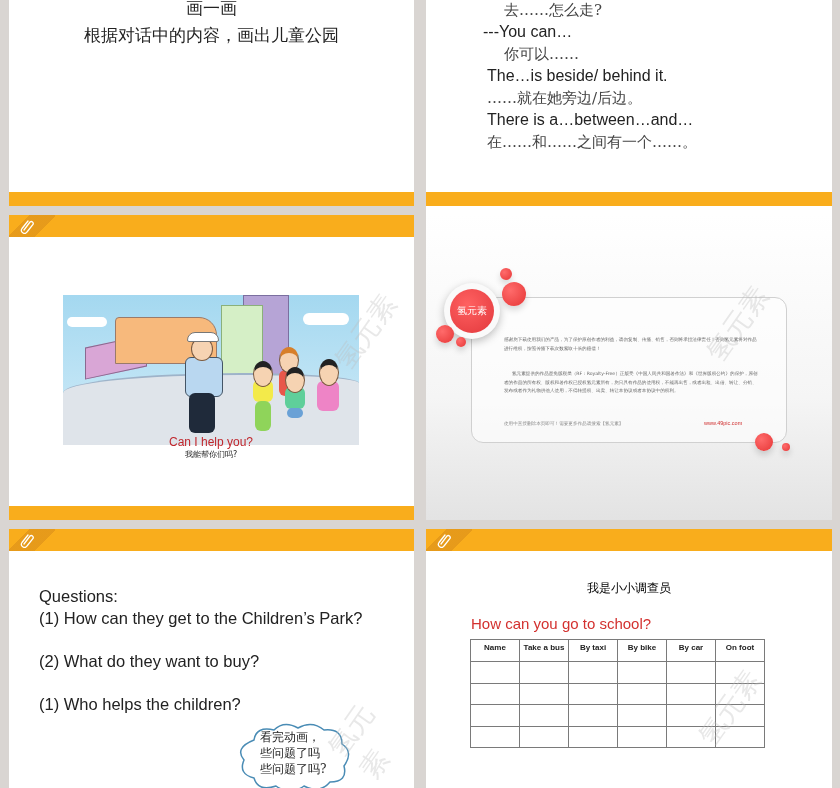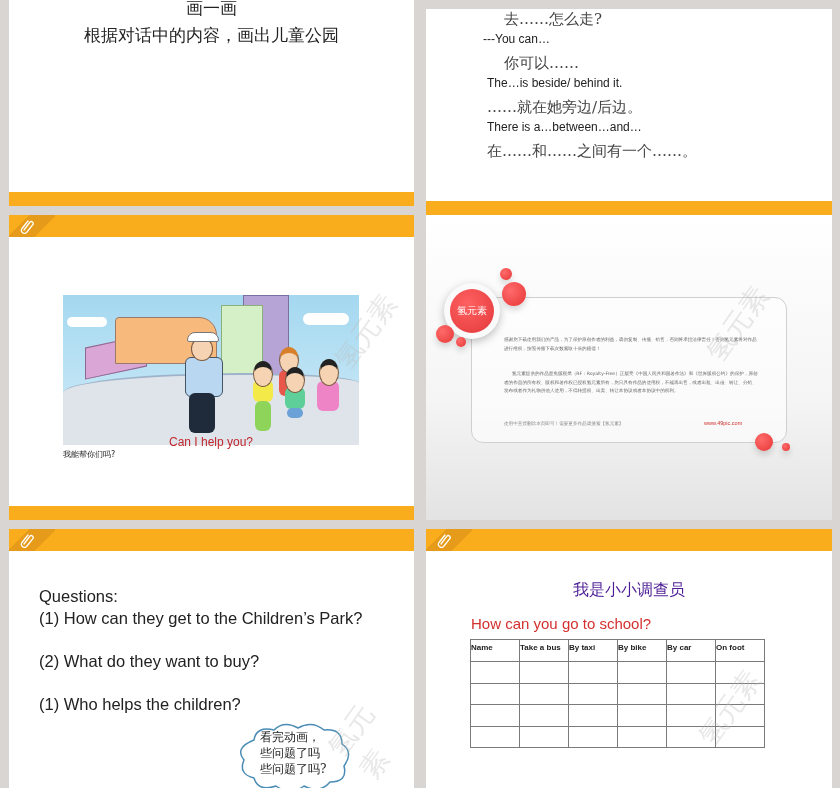--- a/index.html
+++ b/index.html
@@ -27,42 +27,42 @@
   }
   .cn { font-family: "DejaVu Sans", sans-serif; }
   .center { position: absolute; left: 0; right: 0; text-align: center; }
 
   
   #s1 { left: 9px; top: 0; width: 405px; height: 206px; }
   #s1 .t1 { top: -3px; font-size: 17px; color: #222; }
   #s1 .t2 { top: 23px; font-size: 17px; line-height: 24px; color: #222; }
 
   
-  #s2 { left: 426px; top: 0; width: 406px; height: 266px; margin-top: 9px; }
-  #s2 .line { position: absolute; left: 0; white-space: nowrap; font-size: 12px; color: #222; }
+  #s2 { left: 426px; top: 0; width: 406px; height: 266px; }
+  #s2 .line { position: absolute; left: 0; white-space: nowrap; font-size: 16px; color: #222; }
   #s2 .zh { color: #444; font-family: "DejaVu Serif", serif; font-size: 15px; }
 
   
   #s3 { left: 9px; top: 215px; width: 405px; height: 305px; }
   #s3 .title { top: 47px; font-size: 16px; color: #222; }
   .scene {
     position: absolute; left: 54px; top: 80px; width: 296px; height: 168px;
     background: #ffffff; overflow: hidden;
   }
   .sky { position: absolute; left: 0; top: 0; width: 100%; height: 130px; background: linear-gradient(#a4d8f0, #cbe9f7); }
   .ground { position: absolute; left: 0; top: 78px; width: 100%; height: 70px; background: #dfe4ea; border-top: 2px solid #9eb3c9; border-radius: 60% 40% 0 0 / 20px 10px 0 0; }
   .bld-orange { position: absolute; left: 52px; top: 22px; width: 100px; height: 45px; background: #f7b97c; border: 1px solid #9a7a6a; border-radius: 4px 18px 0 0; }
   .bld-pink { position: absolute; left: 22px; top: 46px; width: 60px; height: 30px; background: #d9a6d6; border: 1px solid #8a6a90; transform: skewY(-12deg); }
   .bld-purple { position: absolute; left: 180px; top: 0; width: 44px; height: 80px; background: #b6a4d6; border: 1px solid #7b6fa0; }
   .bld-green { position: absolute; left: 158px; top: 10px; width: 40px; height: 70px; background: #d5efc6; border: 1px solid #8bb07a; }
   .cloud { position: absolute; background: #fff; border-radius: 20px; }
   .person { position: absolute; border-radius: 6px; }
   .head { position: absolute; border-radius: 50%; background: #f6d3b2; border: 1px solid #7a5a40; }
   .caption-en { position: absolute; left: 0; right: 0; top: 140px; text-align: center; color: #c1272d; font-size: 12px; }
-  .caption-zh { position: absolute; left: 0; right: 0; top: 154px; text-align: left; color: #222; font-size: 8px; }
+  .caption-zh { position: absolute; left: 0; right: 0; top: 154px; text-align: center; color: #222; font-size: 8px; }
 
   
   #s4 { left: 426px; top: 215px; width: 406px; height: 305px;
         background: linear-gradient(#ffffff 0%, #f5f5f5 60%, #e3e3e3 100%); }
   .card {
     position: absolute; left: 45px; top: 82px; width: 314px; height: 144px;
     border: 1.5px solid #d0d0d0; border-radius: 12px; background: rgba(255,255,255,.6);
   }
   .card .heading { position: absolute; left: 0; right: 0; top: 16px; text-align: center; font-size: 12px; color: #333; }
   .card .para { position: absolute; left: 32px; right: 26px; font-size: 4.6px; line-height: 8.6px; color: #666; }
@@ -85,28 +85,28 @@
   .cloud-bubble {
     position: absolute; left: 225px; top: 193px; width: 120px; height: 70px;
   }
   .cloud-bubble .txt {
     position: absolute; left: 26px; top: 7px; font-size: 12px; line-height: 16px; color: #222;
     font-family: "DejaVu Serif", serif;
   }
 
   
   #s6 { left: 426px; top: 529px; width: 406px; height: 259px; }
-  #s6 .title { top: 51px; font-size: 16px; color: #4c1d95; }
+  #s6 .title { top: 51px; font-size: 12px; color: #000000; }
   #s6 .sub { position: absolute; left: 45px; top: 86px; font-size: 15px; color: #d3312f; }
   table.survey {
     position: absolute; left: 44px; top: 110px; border-collapse: collapse;
   }
   table.survey th, table.survey td {
     border: 1px solid #7a7a7a; width: 48px; height: 20.5px; padding: 0;
-    font-size: 8px; font-weight: bold; color: #222; text-align: left; vertical-align: top;
+    font-size: 8px; font-weight: bold; color: #222; text-align: center; vertical-align: top;
   }
   table.survey th { padding-top: 3px; height: 18px; }
 
   .wm {
     position: absolute; color: rgba(190,190,190,.35); font-size: 28px;
     transform: rotate(-55deg); pointer-events: none; font-family: "DejaVu Sans", sans-serif;
   }
 </style>
 </head>
 <body>

